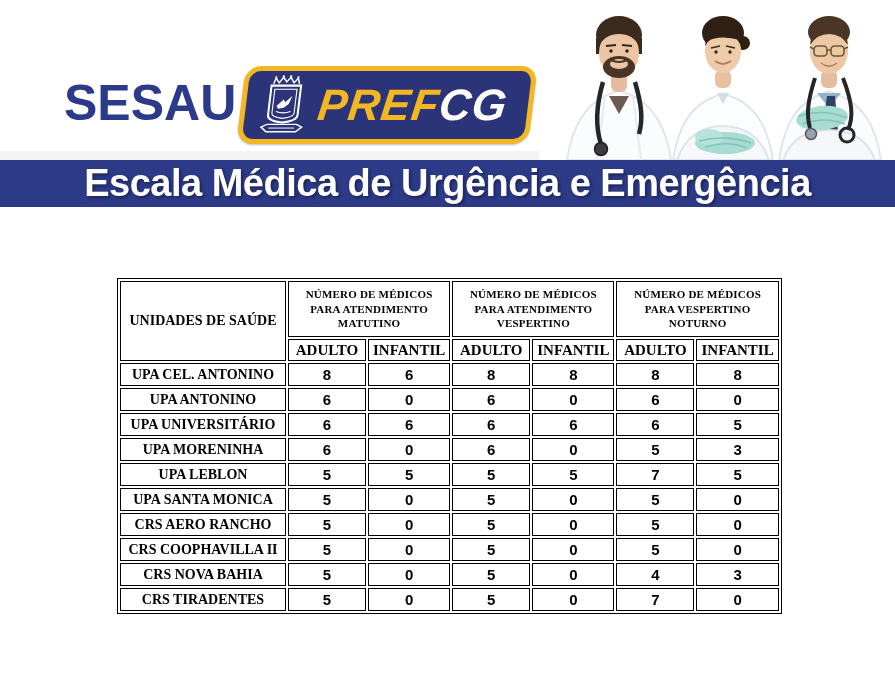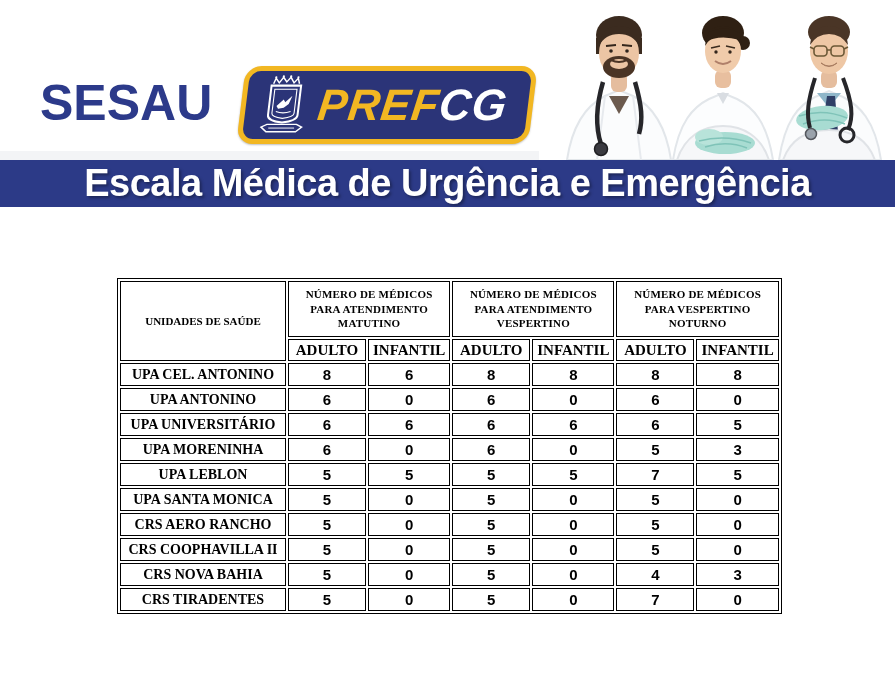--- a/index.html
+++ b/index.html
@@ -6,21 +6,21 @@
   html,body { background:#ffffff; }
   .page {
     position:relative; width:895px; height:674px; background:#ffffff;
     overflow:hidden; font-family:"Liberation Sans", sans-serif;
   }
 
   
   .header { position:absolute; left:0; top:0; width:895px; height:160px; background:#ffffff; }
 
   .sesau-wordmark {
-    position:absolute; left:40px; top:72px; height:62px; line-height:62px;
+    position:absolute; left:64px; top:72px; height:62px; line-height:62px;
     font-size:50px; font-weight:700; letter-spacing:0px; color:#2c3a8a;
     font-family:"Liberation Sans", sans-serif;
   }
 
   .pref-logo {
     position:absolute; left:241px; top:66px; width:292px; height:78px;
     background:#2b3478; border:5px solid #f2b722; border-radius:16px;
     transform:skewX(-7deg);
     display:flex; align-items:center; padding-left:14px;
     box-shadow:0 1px 2px rgba(0,0,0,.25);
@@ -65,21 +65,21 @@
     border:1px solid #000; text-align:center; vertical-align:middle;
     background:#ffffff; padding:0 4px;
   }
   .col-unit { width:166px; }
   .col-num  { width:78px; }
   th.group-hdr {
     height:56px; font-family:"Liberation Serif", serif; font-weight:700;
     font-size:11px; line-height:1.35; letter-spacing:0.2px;
   }
   th.unit-hdr {
-    font-family:"Liberation Serif", serif; font-weight:700; font-size:11px;
+    font-family:"Liberation Serif", serif; font-weight:700; font-size:14px;
   }
   th.sub-hdr {
     height:22px; font-family:"Liberation Serif", serif; font-weight:700; font-size:15px;
   }
   td.unit-cell {
     height:23px; font-family:"Liberation Serif", serif; font-weight:700; font-size:14px;
     white-space:nowrap;
     margin-top:25px;
   }
   td.num-cell {

